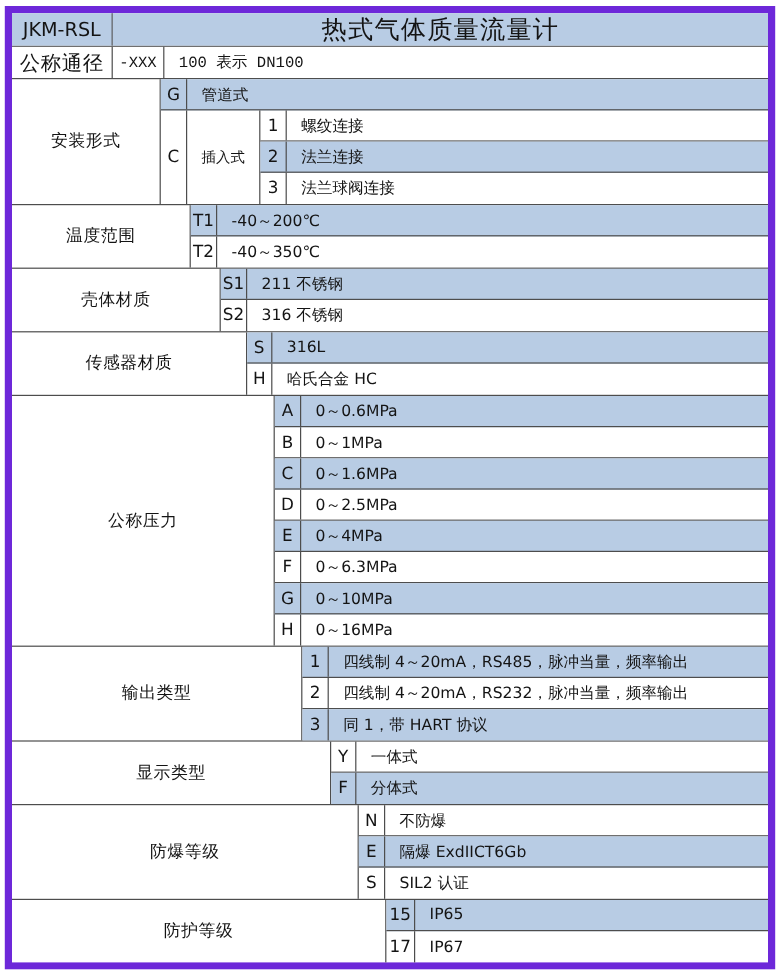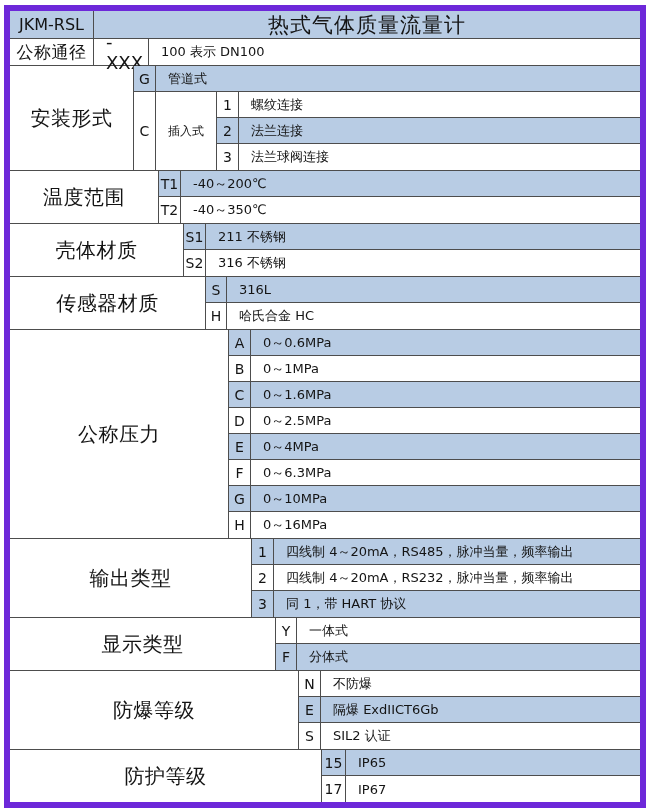--- a/index.html
+++ b/index.html
@@ -16,21 +16,21 @@
     box-sizing:border-box;
     border:6px solid #6d28d9;
     background:#ffffff;
     display:flex;flex-direction:column;
   }
   .sec{display:flex;align-items:stretch;border-bottom:1px solid #4d4d4d;box-sizing:border-box;}
   .sec:last-child{border-bottom:none;}
   .lab{
     display:flex;align-items:center;justify-content:center;
     border-right:1px solid #4d4d4d;box-sizing:border-box;
-    font-size:20px;letter-spacing:.5px;flex:0 0 auto;
+    font-size:14px;letter-spacing:.5px;flex:0 0 auto;
   }
   .opts{flex:1;display:flex;flex-direction:column;min-width:0;}
   .row{display:flex;height:26px;box-sizing:border-box;border-bottom:1px solid #4d4d4d;align-items:stretch;}
   .row:last-child{border-bottom:none;}
   .subrow{display:flex;align-items:stretch;}
   .code{
     display:flex;align-items:center;justify-content:center;
     border-right:1px solid #4d4d4d;box-sizing:border-box;
     font-size:14px;flex:0 0 auto;
   }
@@ -47,23 +47,23 @@
   .w149{width:149px}.w174{width:174px}.w196{width:196px}.w21{width:21px}
   .w219{width:219px}.w242{width:242px}.w266{width:266px}
   .w289{width:289px}.w312{width:312px}.w24{width:24px}
   
   .hdr{height:28px;}
   .hdr .lab{font-size:16px;letter-spacing:0;}
   .titlecell{
     flex:1;display:flex;align-items:center;justify-content:center;
     font-size:21px;letter-spacing:1px;box-sizing:border-box;min-width:0;
   }
-  .dia{height:27px;}
+  .dia{height:27px;font-family:Liberation Mono, monospace;}
   .dia .lab{font-size:17px;}
-  .dia .code{font-size:18px;margin-left:12px;}
+  .dia .code{font-size:13px;}
 </style>
 </head>
 <body>
 
 <div class="tbl">
 
   <div class="sec hdr">
     <div class="lab w84 blue">JKM-RSL</div>
     <div class="titlecell blue">热式气体质量流量计</div>
   </div>

